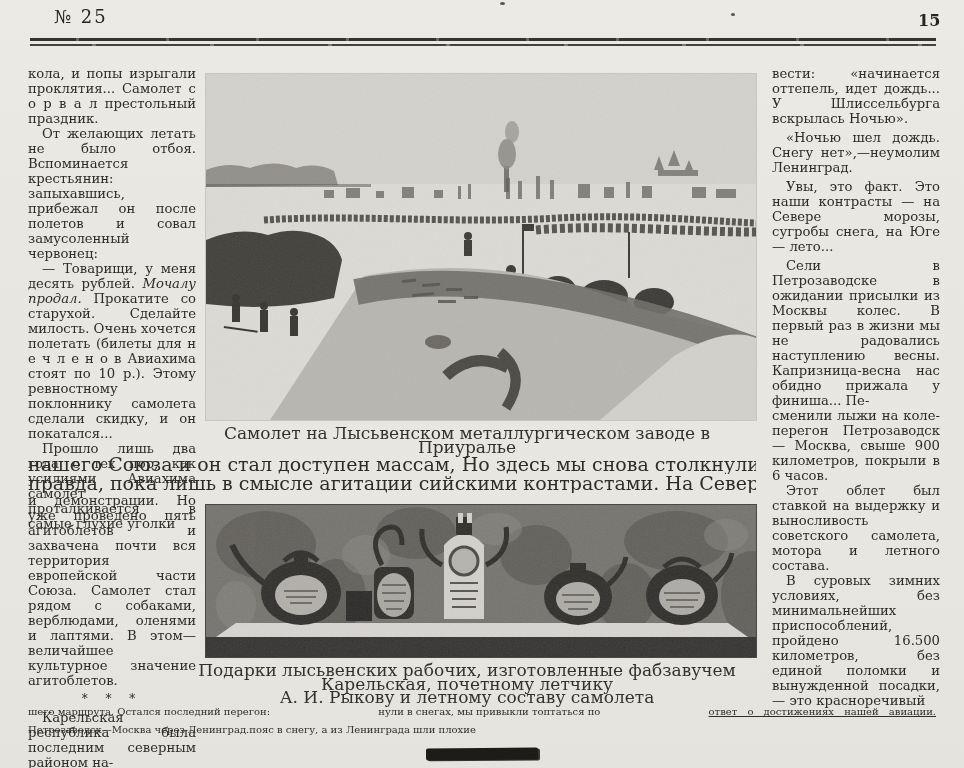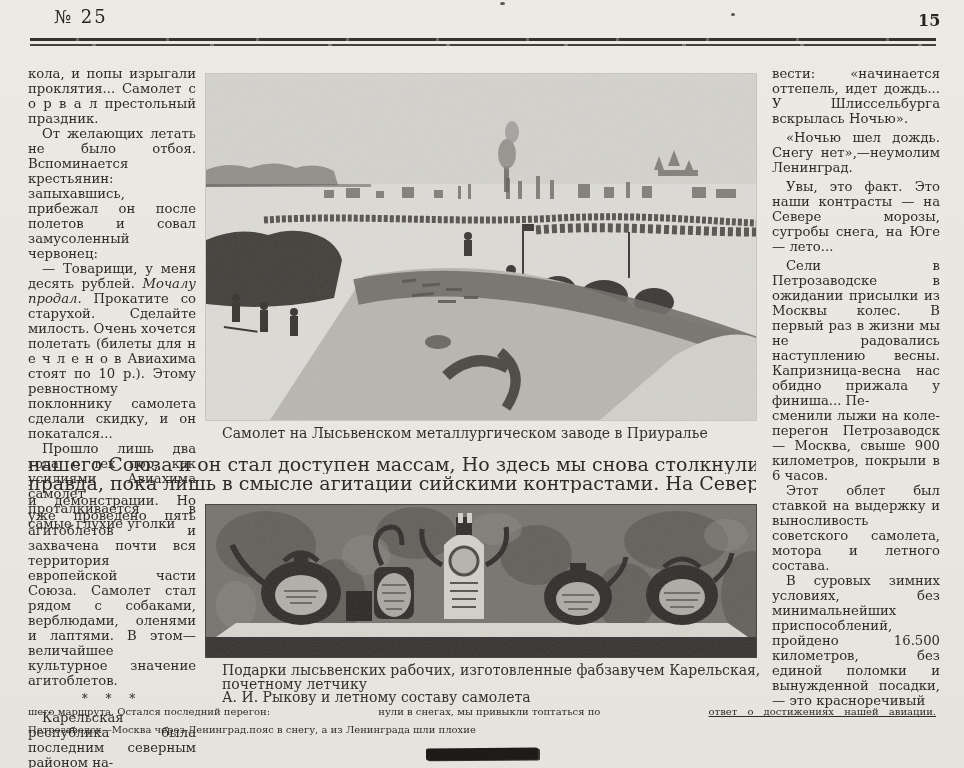--- a/index.html
+++ b/index.html
@@ -29,21 +29,21 @@
   .col p.gap{margin-top:4px;}
   .left-col{left:28px;top:66px;width:168px;}
   .left-cont{left:28px;top:493px;width:168px;}
   .right-col{left:772px;top:66px;width:168px;}
   .separator{text-align:center;text-indent:0 !important;letter-spacing:7px;font-size:12px;margin:4px 0 3px 0 !important;}
 
   
   .photo{position:absolute;overflow:hidden;}
   .photo1{left:206px;top:74px;width:550px;height:346px;box-shadow:0 0 0 1px #c8c6c0;}
   .photo2{left:206px;top:505px;width:550px;height:152px;box-shadow:0 0 0 1px #4a4842;}
-  .caption{position:absolute;left:222px;width:550px;text-align:left;font-size:14px;line-height:13.5px;color:#33312b;}
+  .caption{position:absolute;left:192px;width:550px;text-align:center;font-size:17px;line-height:13.5px;color:#33312b;}
   .caption1{top:427px;}
   .caption2{top:664px;}
 
   
   .wide-lines{position:absolute;left:28px;top:455px;width:728px;font-size:19px;line-height:19px;color:#2e2c28;}
   .wide-lines .wline{text-align:justify;text-align-last:justify;white-space:nowrap;overflow:hidden;}
 
   
   .bottom-line{position:absolute;display:flex;font-size:10px;color:#2e2c28;}
   .bottom-line-1{left:28px;top:706px;width:908px;justify-content:space-between;}

